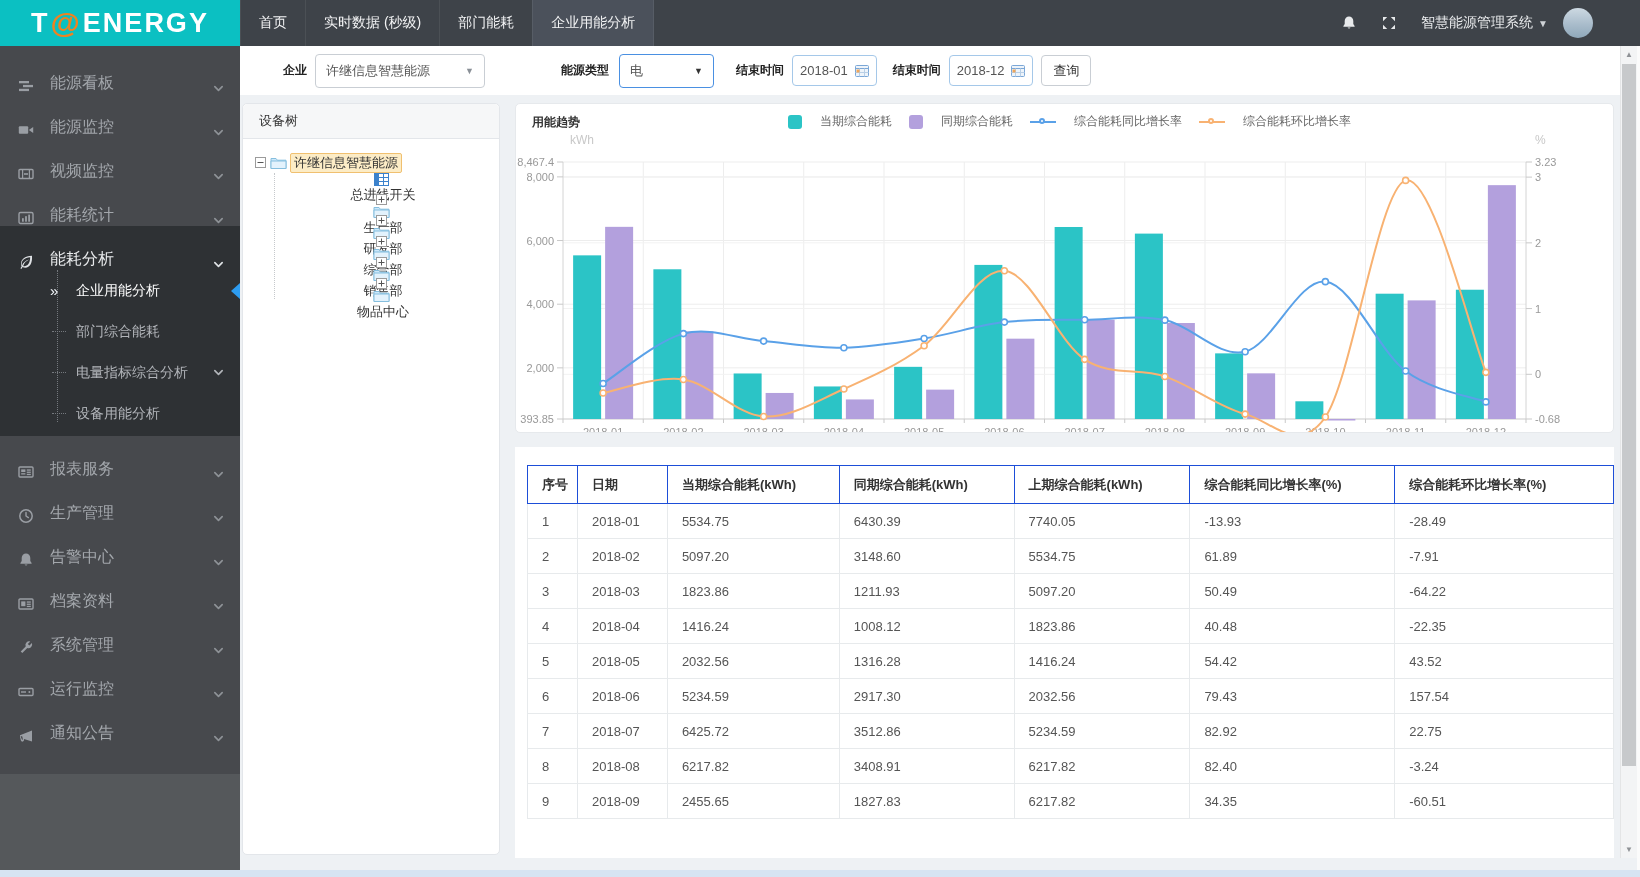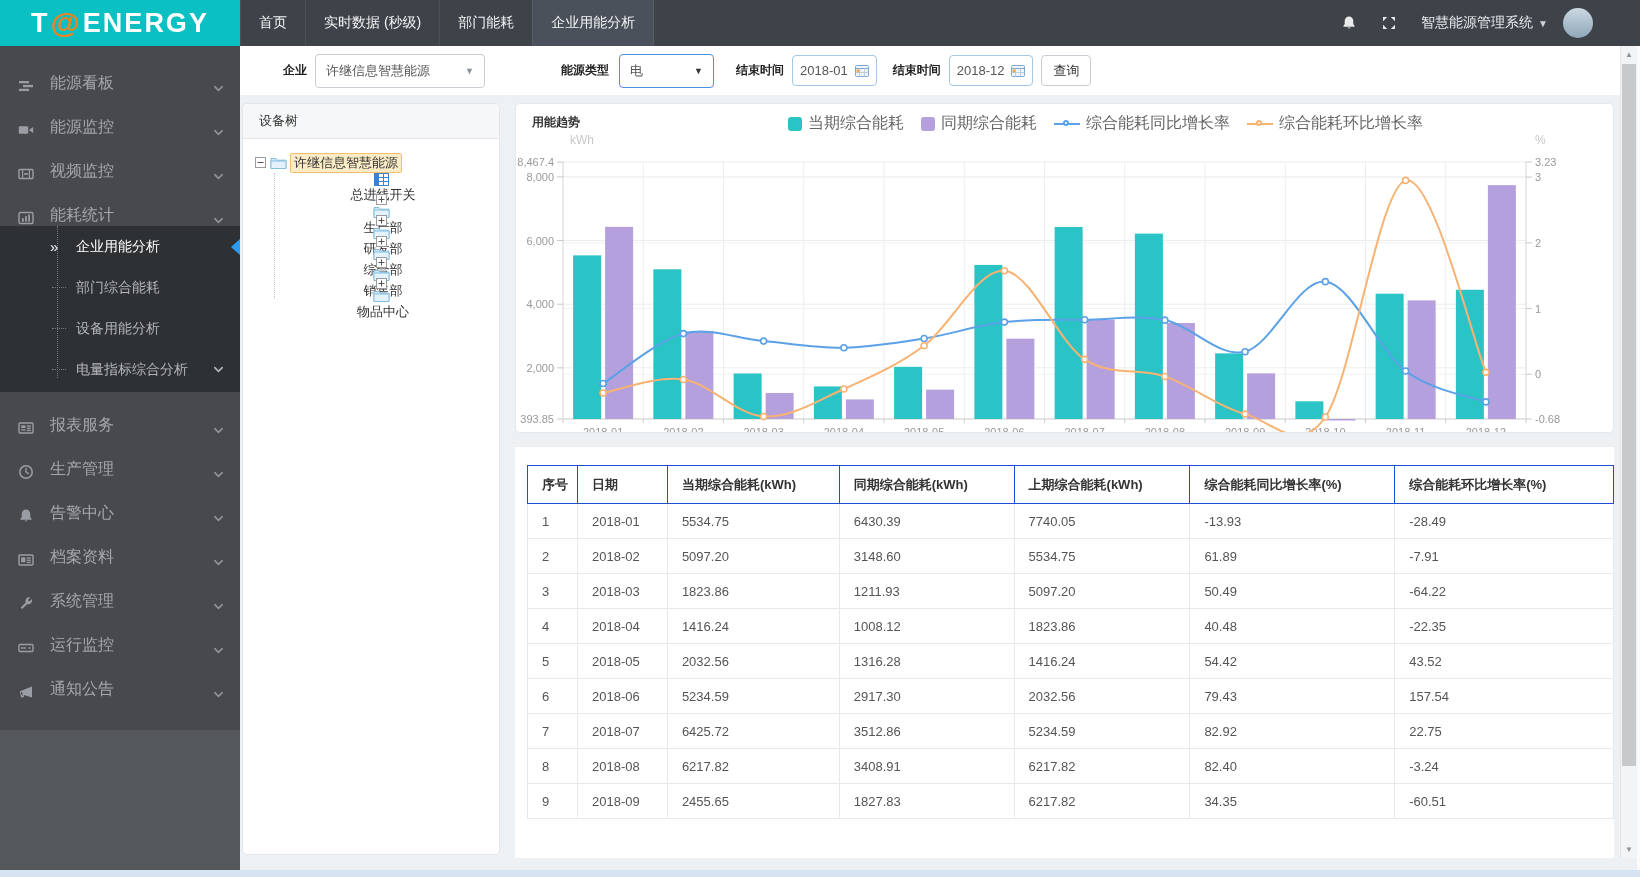--- a/index.html
+++ b/index.html
@@ -73,21 +73,21 @@
   .tree-row .fic { margin-right:3px; display:flex; }
   .tree-root-label { background:#fcecc6; border:1px solid #f0c070; padding:0 3px; border-radius:2px; }
   .tree-children { margin-left:19px; border-left:1px dotted #c6c9cc; padding-left:0; }
   .tree-children .tree-row { padding-left:4px;flex-direction:column; }
 
   .chart-panel { position:absolute; left:515px; top:103px; width:1099px; height:330px; background:#fff;
     border:1px solid #e6e9ec; border-radius:5px; z-index:5; }
   .chart-head { position:absolute; left:0; top:0; width:100%; height:36px; z-index:2; }
   .chart-title { position:absolute; left:16px; top:10px; font-size:12px; font-weight:bold; color:#333; }
   .legend { position:absolute; left:272px; top:9px; display:flex; align-items:center; gap:17px; }
-  .lg-item { display:flex; align-items:center; gap:6px; font-size:16px; color:#666; cursor:pointer; }
+  .lg-item { display:flex; align-items:center; gap:18px; font-size:12px; color:#666; cursor:pointer; }
   .lg-sq { width:14px; height:14px; border-radius:3px; }
   .lg-line { position:relative; width:26px; height:10px; }
   .lg-line .ln { position:absolute; left:0; right:0; top:4px; height:2px; }
   .lg-line .cr { position:absolute; left:9px; top:1px; width:6px; height:6px; border-radius:50%;
     background:#fff; border:2px solid; }
   .chart-svg { position:absolute; left:0; top:0; }
   .chart-svg text { font-family:"Liberation Sans","DejaVu Sans",sans-serif; }
 
   .table-panel { position:absolute; left:515px; top:447px; width:1099px; height:411px; background:#fff; z-index:5; }
   table.grid { border-collapse:collapse; position:absolute; left:12px; top:18px; background:#fff; table-layout:fixed; }
@@ -201,41 +201,54 @@
             </svg>
           </span>
           <span class="lbl">能耗统计</span>
           <span class="chev">
             <svg width="11" height="11" viewBox="0 0 12 12">
               <path d="M2 4l4 4 4-4" fill="none" stroke="currentColor" stroke-width="1.8" stroke-linecap="round" stroke-linejoin="round"></path>
             </svg>
           </span>
         </div>
         <div class="sb-group">
+          <div class="sb-item">
+            <span class="ic">
+              <svg width="16" height="16" viewBox="0 0 16 16" fill="currentColor">
+                <path d="M14 1.8C6.6 2.3 3 5.5 3 9.7c0 1 .2 1.9.6 2.7l-1.2 1.8 1 .7 1.2-1.8c.8.4 1.7.6 2.7.6 4.6 0 7.2-4.4 6.7-11.9zM5.2 11.9c1-2.8 3.1-5 6-6.3-3.3.8-6 3-7.2 5.8-.2-.5-.3-1.1-.3-1.7 0-3.2 2.6-5.7 8.5-6.4-.2 5.9-2.6 8.9-5.9 8.9-.4 0-.8 0-1.1-.3z"></path>
+              </svg>
+            </span>
+            <span class="lbl">能耗分析</span>
+            <span class="chev">
+              <svg width="11" height="11" viewBox="0 0 12 12">
+                <path d="M2 4l4 4 4-4" fill="none" stroke="currentColor" stroke-width="1.8" stroke-linecap="round" stroke-linejoin="round"></path>
+              </svg>
+            </span>
+          </div>
           <div class="sb-sub">
             <div class="sb-sub-item active">
               <span class="arrow">»</span>
               <span>企业用能分析</span>
             </div>
             <div class="sb-sub-item">
               <span class="dash"></span>
               <span>部门综合能耗</span>
             </div>
             <div class="sb-sub-item">
               <span class="dash"></span>
-              <span>设备用能分析</span>
-            </div>
-            <div class="sb-sub-item">
-              <span class="dash"></span>
               <span>电量指标综合分析</span>
               <span class="chev2">
                 <svg width="11" height="11" viewBox="0 0 12 12">
                   <path d="M2 4l4 4 4-4" fill="none" stroke="currentColor" stroke-width="1.8" stroke-linecap="round" stroke-linejoin="round"></path>
                 </svg>
               </span>
+            </div>
+            <div class="sb-sub-item">
+              <span class="dash"></span>
+              <span>设备用能分析</span>
             </div>
           </div>
         </div>
         <div class="sb-item">
           <span class="ic">
             <svg width="16" height="16" viewBox="0 0 16 16">
               <rect x="1" y="3" width="14" height="10" rx="1" fill="none" stroke="currentColor" stroke-width="1.4"></rect>
               <rect x="3.2" y="5.4" width="4.2" height="2.6" fill="currentColor"></rect>
               <rect x="3.2" y="9.2" width="4.2" height="1.3" fill="currentColor"></rect>
               <rect x="8.8" y="5.4" width="4" height="1.3" fill="currentColor"></rect>

